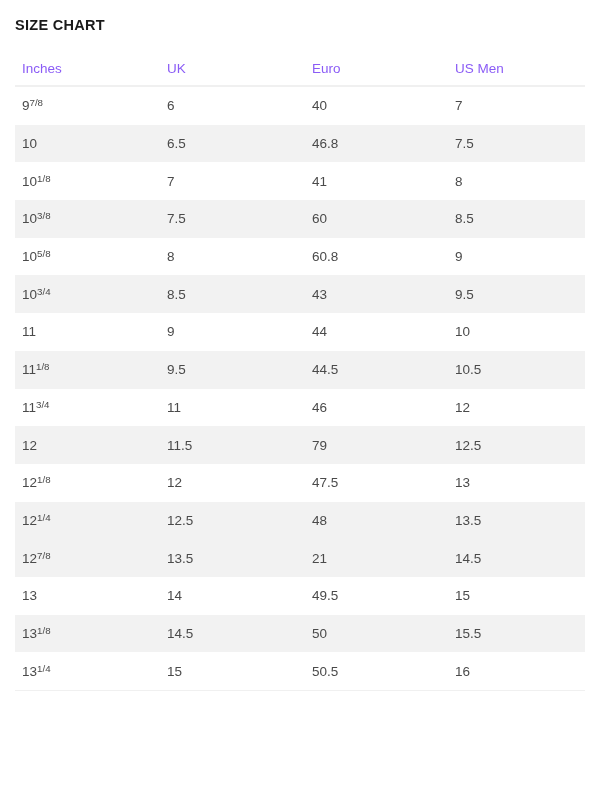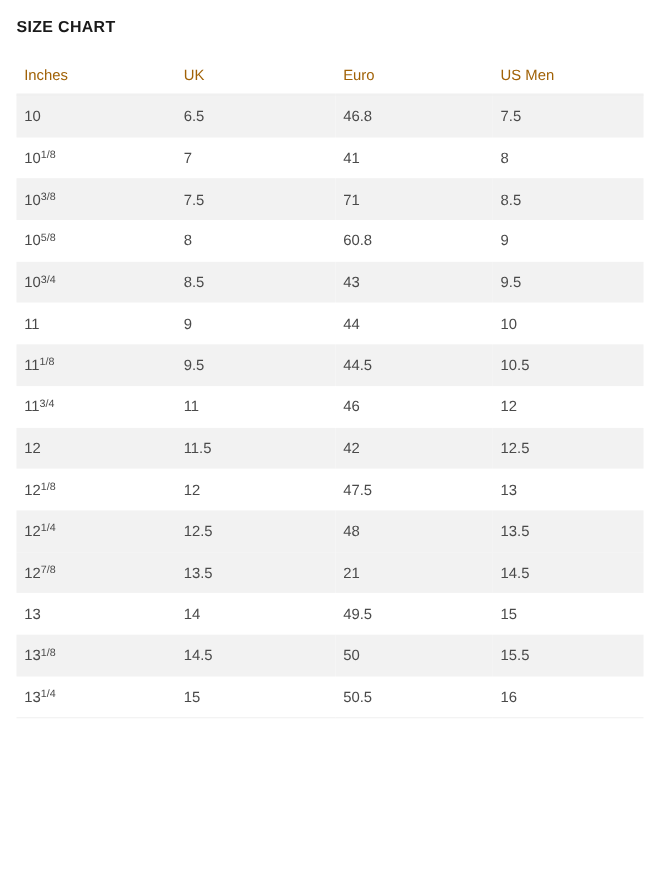--- a/index.html
+++ b/index.html
@@ -49,21 +49,21 @@
 
   .size-table col.c0 { width: 145px; }
   .size-table col.c1 { width: 145px; }
   .size-table col.c2 { width: 143px; }
   .size-table col.c3 { width: 137px; }
 
   .size-table thead th {
     text-align: left;
     font-size: 13.5px;
     font-weight: normal;
-    color: #a16207;
+    color: #8b5cf6;
     padding: 0 0 0 7px;
     height: 33px;
     vertical-align: middle;
     border-bottom: 2px solid #f0f0f0;
     white-space: nowrap;
   }
 
   .size-table tbody td {
     text-align: left;
     font-size: 13.5px;
@@ -108,36 +108,42 @@
     </colgroup>
     <thead>
       <tr>
         <th>Inches</th>
         <th>UK</th>
         <th>Euro</th>
         <th>US Men</th>
       </tr>
     </thead>
     <tbody id="table-body">
+        <tr>
+          <td><span>9</span><span class="frac">7/8</span></td>
+          <td>6</td>
+          <td>40</td>
+          <td>7</td>
+        </tr>
         <tr class="striped">
           <td><span>10</span></td>
           <td>6.5</td>
           <td>46.8</td>
           <td>7.5</td>
         </tr>
         <tr>
           <td><span>10</span><span class="frac">1/8</span></td>
           <td>7</td>
           <td>41</td>
           <td>8</td>
         </tr>
         <tr class="striped">
           <td><span>10</span><span class="frac">3/8</span></td>
           <td>7.5</td>
-          <td>71</td>
+          <td>60</td>
           <td>8.5</td>
         </tr>
         <tr>
           <td><span>10</span><span class="frac">5/8</span></td>
           <td>8</td>
           <td>60.8</td>
           <td>9</td>
         </tr>
         <tr class="striped">
           <td><span>10</span><span class="frac">3/4</span></td>
@@ -159,21 +165,21 @@
         </tr>
         <tr>
           <td><span>11</span><span class="frac">3/4</span></td>
           <td>11</td>
           <td>46</td>
           <td>12</td>
         </tr>
         <tr class="striped">
           <td><span>12</span></td>
           <td>11.5</td>
-          <td>42</td>
+          <td>79</td>
           <td>12.5</td>
         </tr>
         <tr>
           <td><span>12</span><span class="frac">1/8</span></td>
           <td>12</td>
           <td>47.5</td>
           <td>13</td>
         </tr>
         <tr class="striped">
           <td><span>12</span><span class="frac">1/4</span></td>

